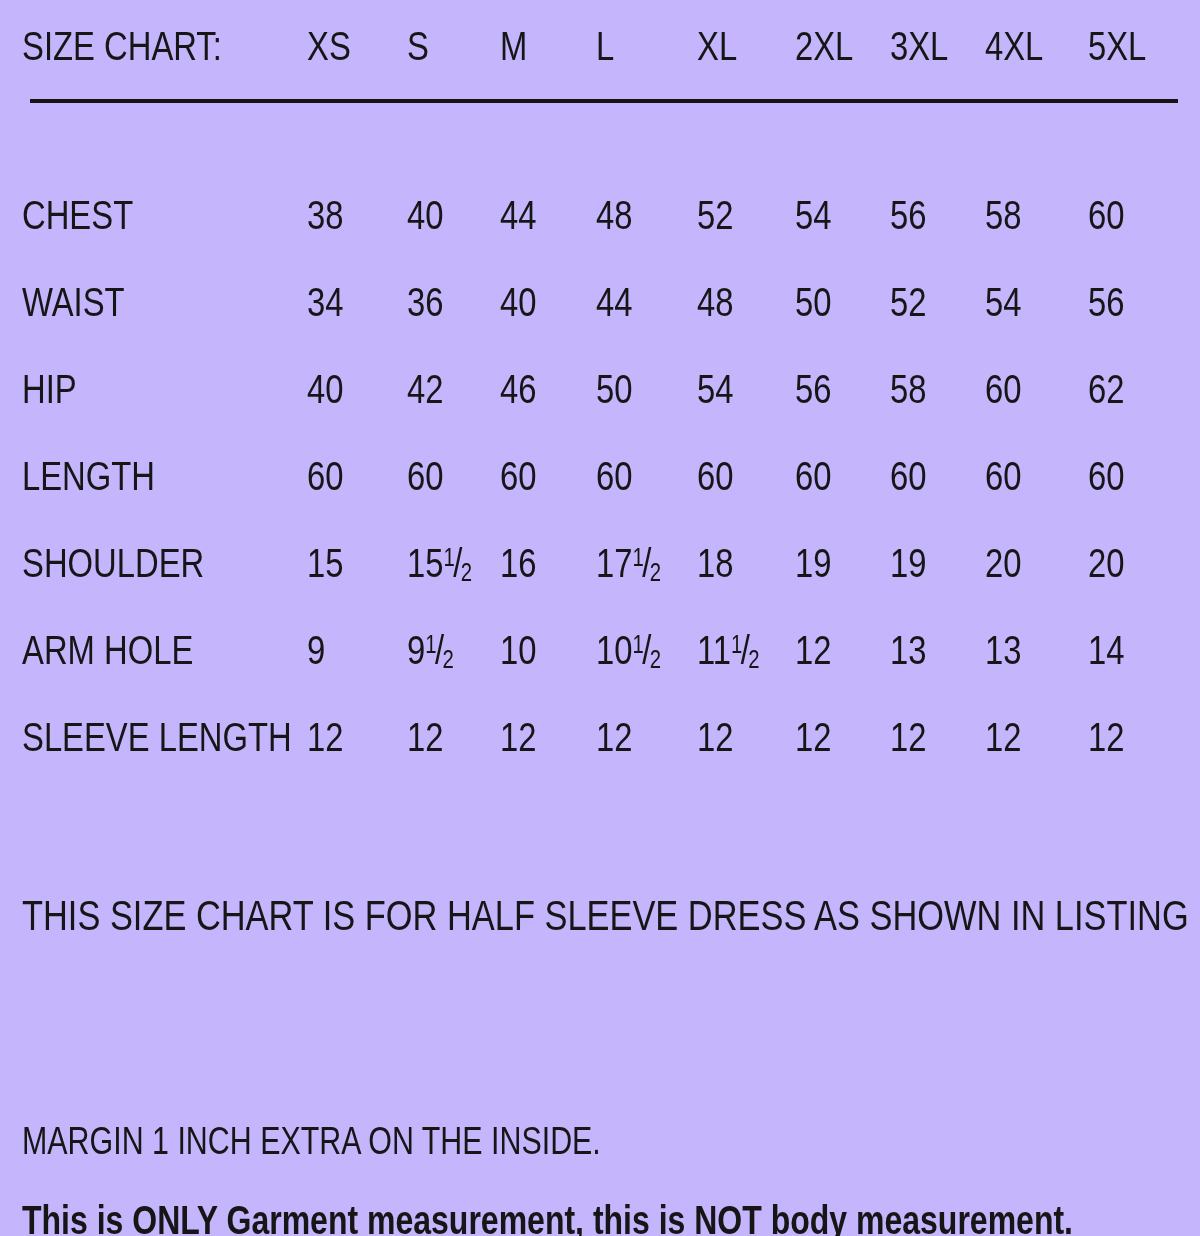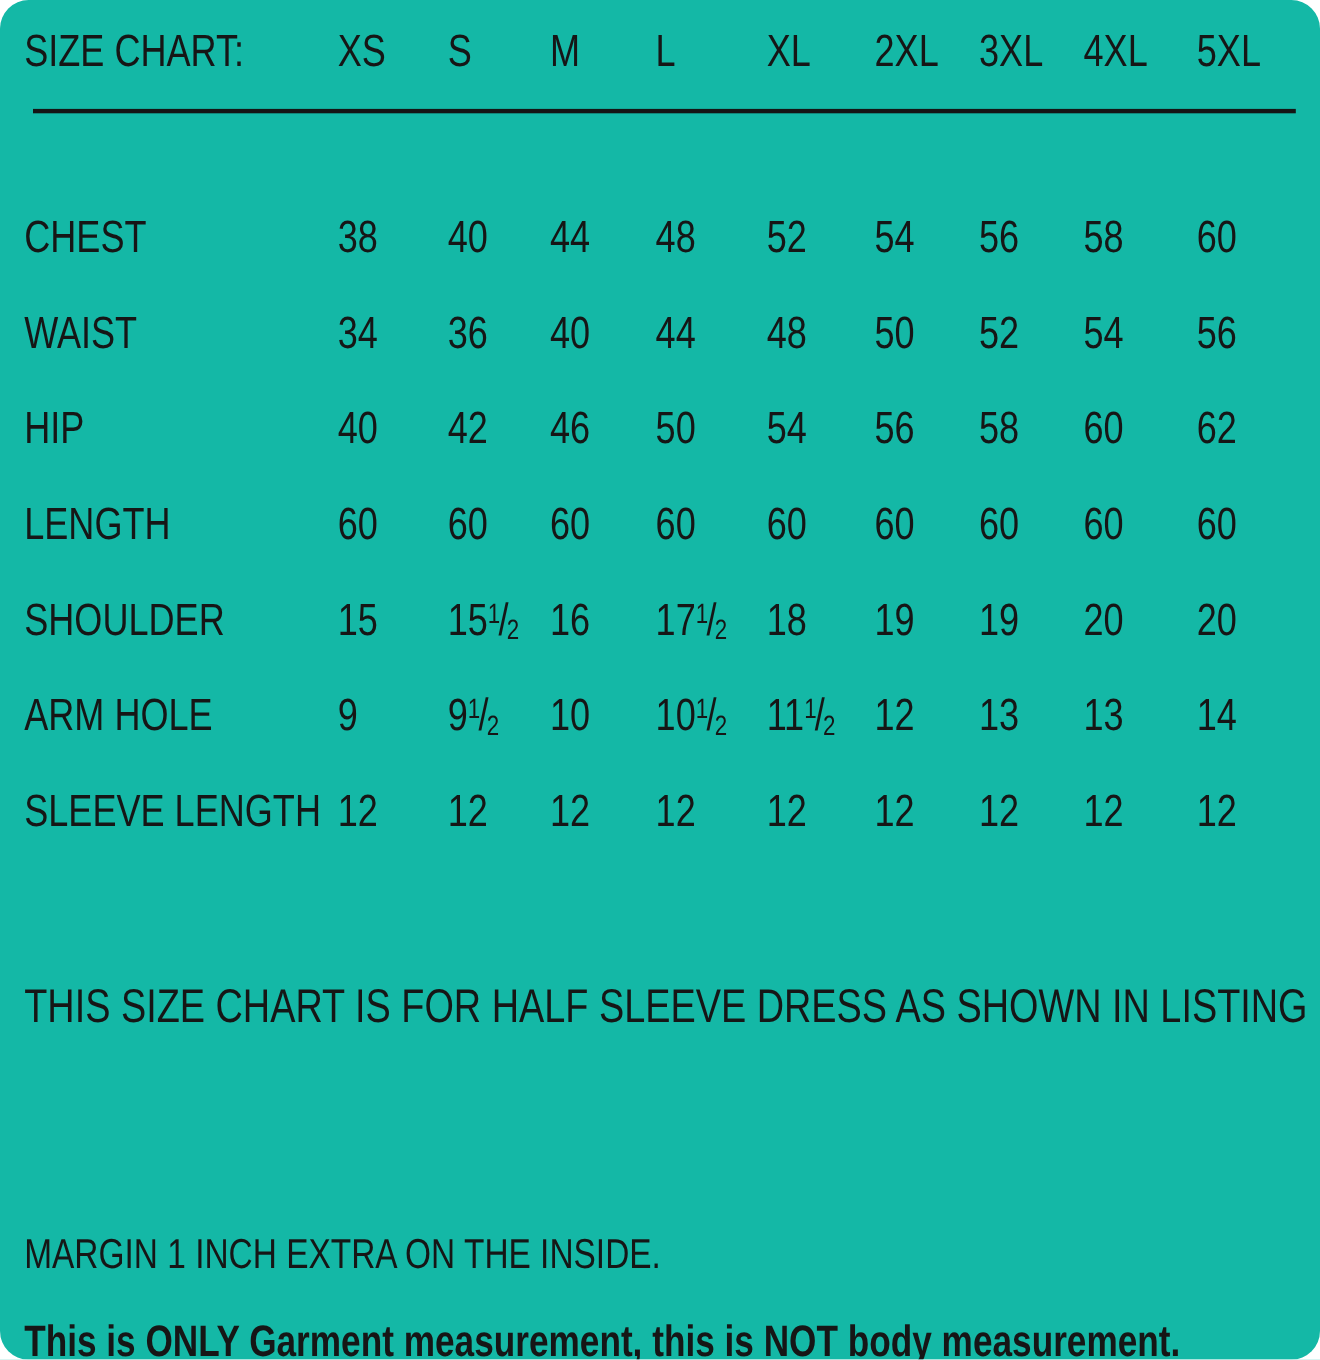--- a/index.html
+++ b/index.html
@@ -4,25 +4,24 @@
 <style>
   html, body {
     margin: 0;
     padding: 0;
     background: #ffffff;
   }
   .page {
     position: relative;
     width: 1200px;
     height: 1236px;
-    background: #14b8a6;
+    background: #c4b5fd;
     color: #161616;
     font-family: "Liberation Sans", "DejaVu Sans", sans-serif;
     overflow: hidden;
-    border-radius: 26px;
   }
   
   .ctext {
     display: inline-block;
     transform: scaleX(0.8);
     transform-origin: 0 60%;
     white-space: nowrap;
   }
   table.size-table {
     position: absolute;

